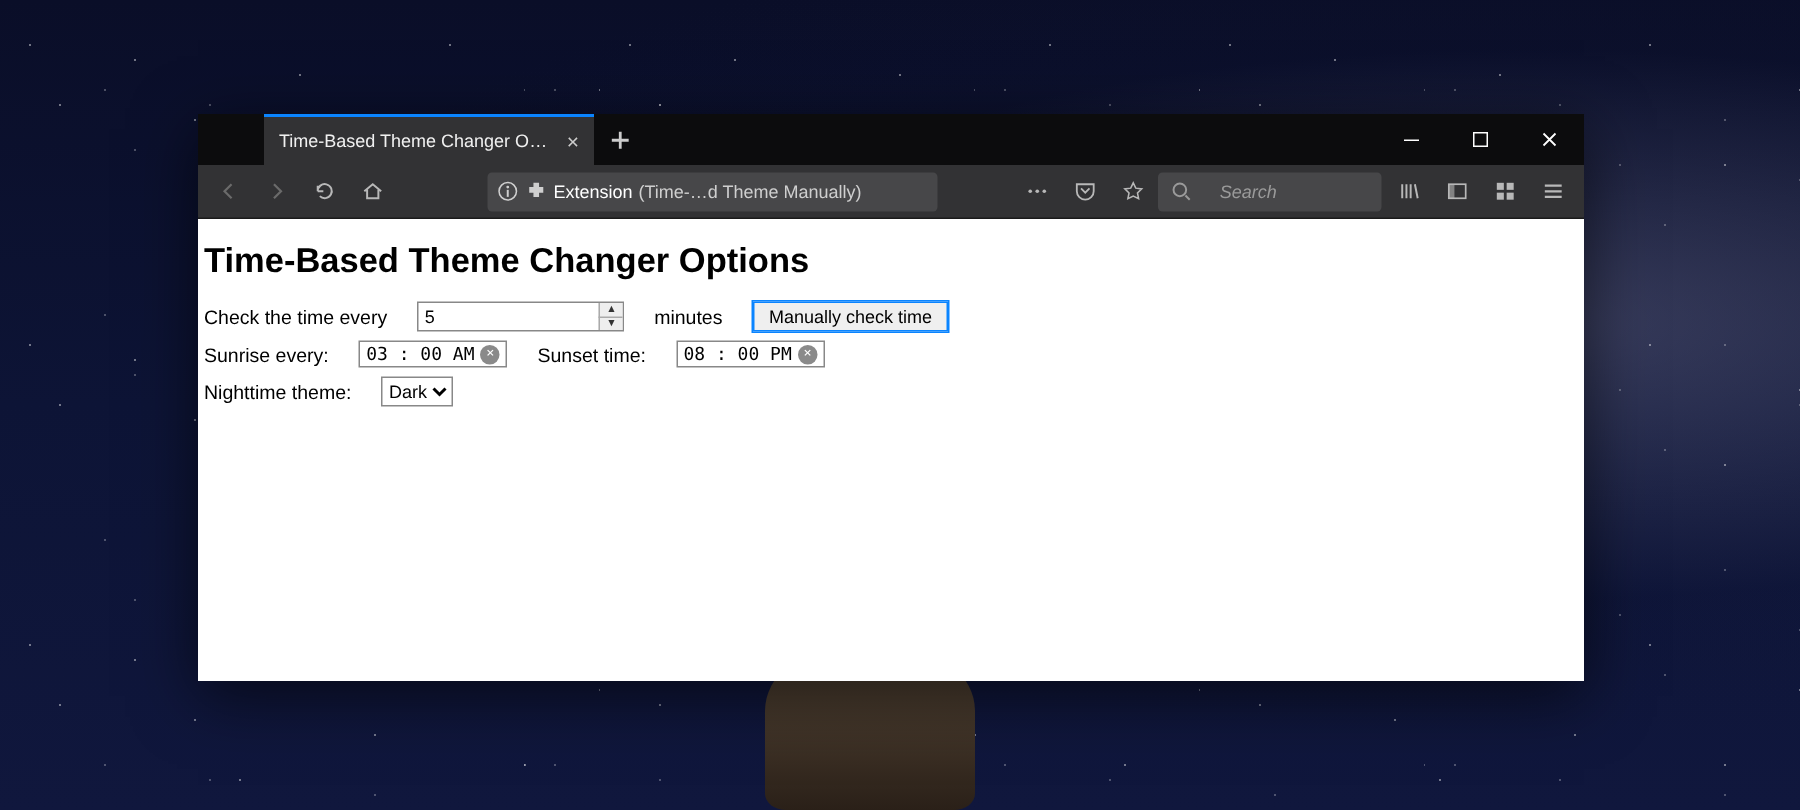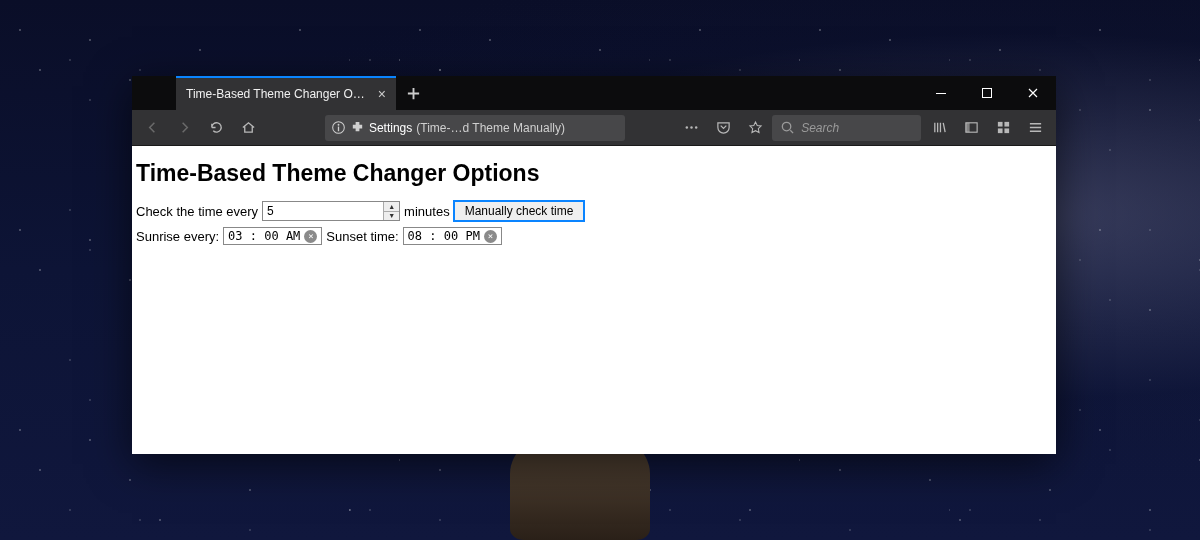--- a/index.html
+++ b/index.html
@@ -127,36 +127,36 @@
     padding:0 6px;
     gap:4px;
     color:#cfcfcf;
     font-size:12px;
   }
   .urlbar .ident{display:flex;align-items:center;gap:4px;}
   .urlbar .url-text{white-space:nowrap;overflow:hidden;text-overflow:ellipsis;}
   .tb-gap{flex:1;}
   .searchbar{
     width:150px;height:26px;background:#474749;border-radius:3px;
-    display:flex;align-items:center;gap:6px;padding:0 8px;color:#9a9a9a;font-size:12px;font-style:italic;
+    display:flex;align-items:center;gap:18px;padding:0 8px;color:#9a9a9a;font-size:12px;font-style:italic;
   }
   .content {
     flex:1;
     background:#fff;
     color:#000;
     padding: 8px 4px;
     font-size:13px;
     overflow:auto;
   }
   .content h1{
     font-size:23px;
     font-weight:bold;
     margin:6px 0 14px 0;
   }
-  .row{margin:6px 0; display:flex; align-items:center; flex-wrap:wrap; gap:4px;}
+  .row{margin:6px 0; display:flex; align-items:center; flex-wrap:wrap; gap:20px;}
   input.num{
     width:138px;height:20px;padding:1px 18px 1px 4px;
     border:1px solid #888;font-size:12px;background:#fff;
   }
   .spinwrap{position:relative;display:inline-block;}
   .spinbtns{position:absolute;right:1px;top:1px;bottom:1px;width:16px;display:flex;flex-direction:column;}
   .spinbtns div{flex:1;border-left:1px solid #aaa;display:flex;align-items:center;justify-content:center;font-size:7px;color:#333;background:#eee;}
   .spinbtns div:first-child{border-bottom:1px solid #aaa;}
   button.btn{
     font-size:12px;padding:2px 10px;
@@ -240,21 +240,21 @@
       <span class="ident">
         <svg class="ico" viewBox="0 0 16 16">
             <circle cx="8" cy="8" r="6.2" fill="none" stroke="currentColor" stroke-width="1.1"></circle>
             <circle cx="8" cy="5" r="1" fill="currentColor"></circle>
             <rect x="7.3" y="7" width="1.4" height="5" fill="currentColor"></rect>
           </svg>
         <svg class="ico" viewBox="0 0 16 16">
             <path d="M6 2h4v3h3v4h-3v3H6v-3H3V5h3z" fill="currentColor"></path>
           </svg>
       </span>
-      <span style="color:#fff;">Settings</span>
+      <span style="color:#fff;">Extension</span>
       <span class="url-text">(Time-…d Theme Manually)</span>
     </div>
 
     <div class="tbtn" style="margin-left:50px">
       <svg class="ico" viewBox="0 0 16 16">
           <circle cx="3" cy="8" r="1.3" fill="currentColor"></circle>
           <circle cx="8" cy="8" r="1.3" fill="currentColor"></circle>
           <circle cx="13" cy="8" r="1.3" fill="currentColor"></circle>
         </svg>
     </div>
@@ -328,16 +328,22 @@
         <span class="clear">×</span>
       </span>
       <span>Sunset time:</span>
       <span class="timebox">
         <span>08 : 00   PM</span>
         <span class="clear">×</span>
       </span>
     </div>
 
 
+    <div class="row">
+      <span>Nighttime theme:</span>
+      <select class="sel">
+        <option>Dark</option>
+      </select>
+    </div>
 
   </div>
 
 </div>
 
 </body></html>

